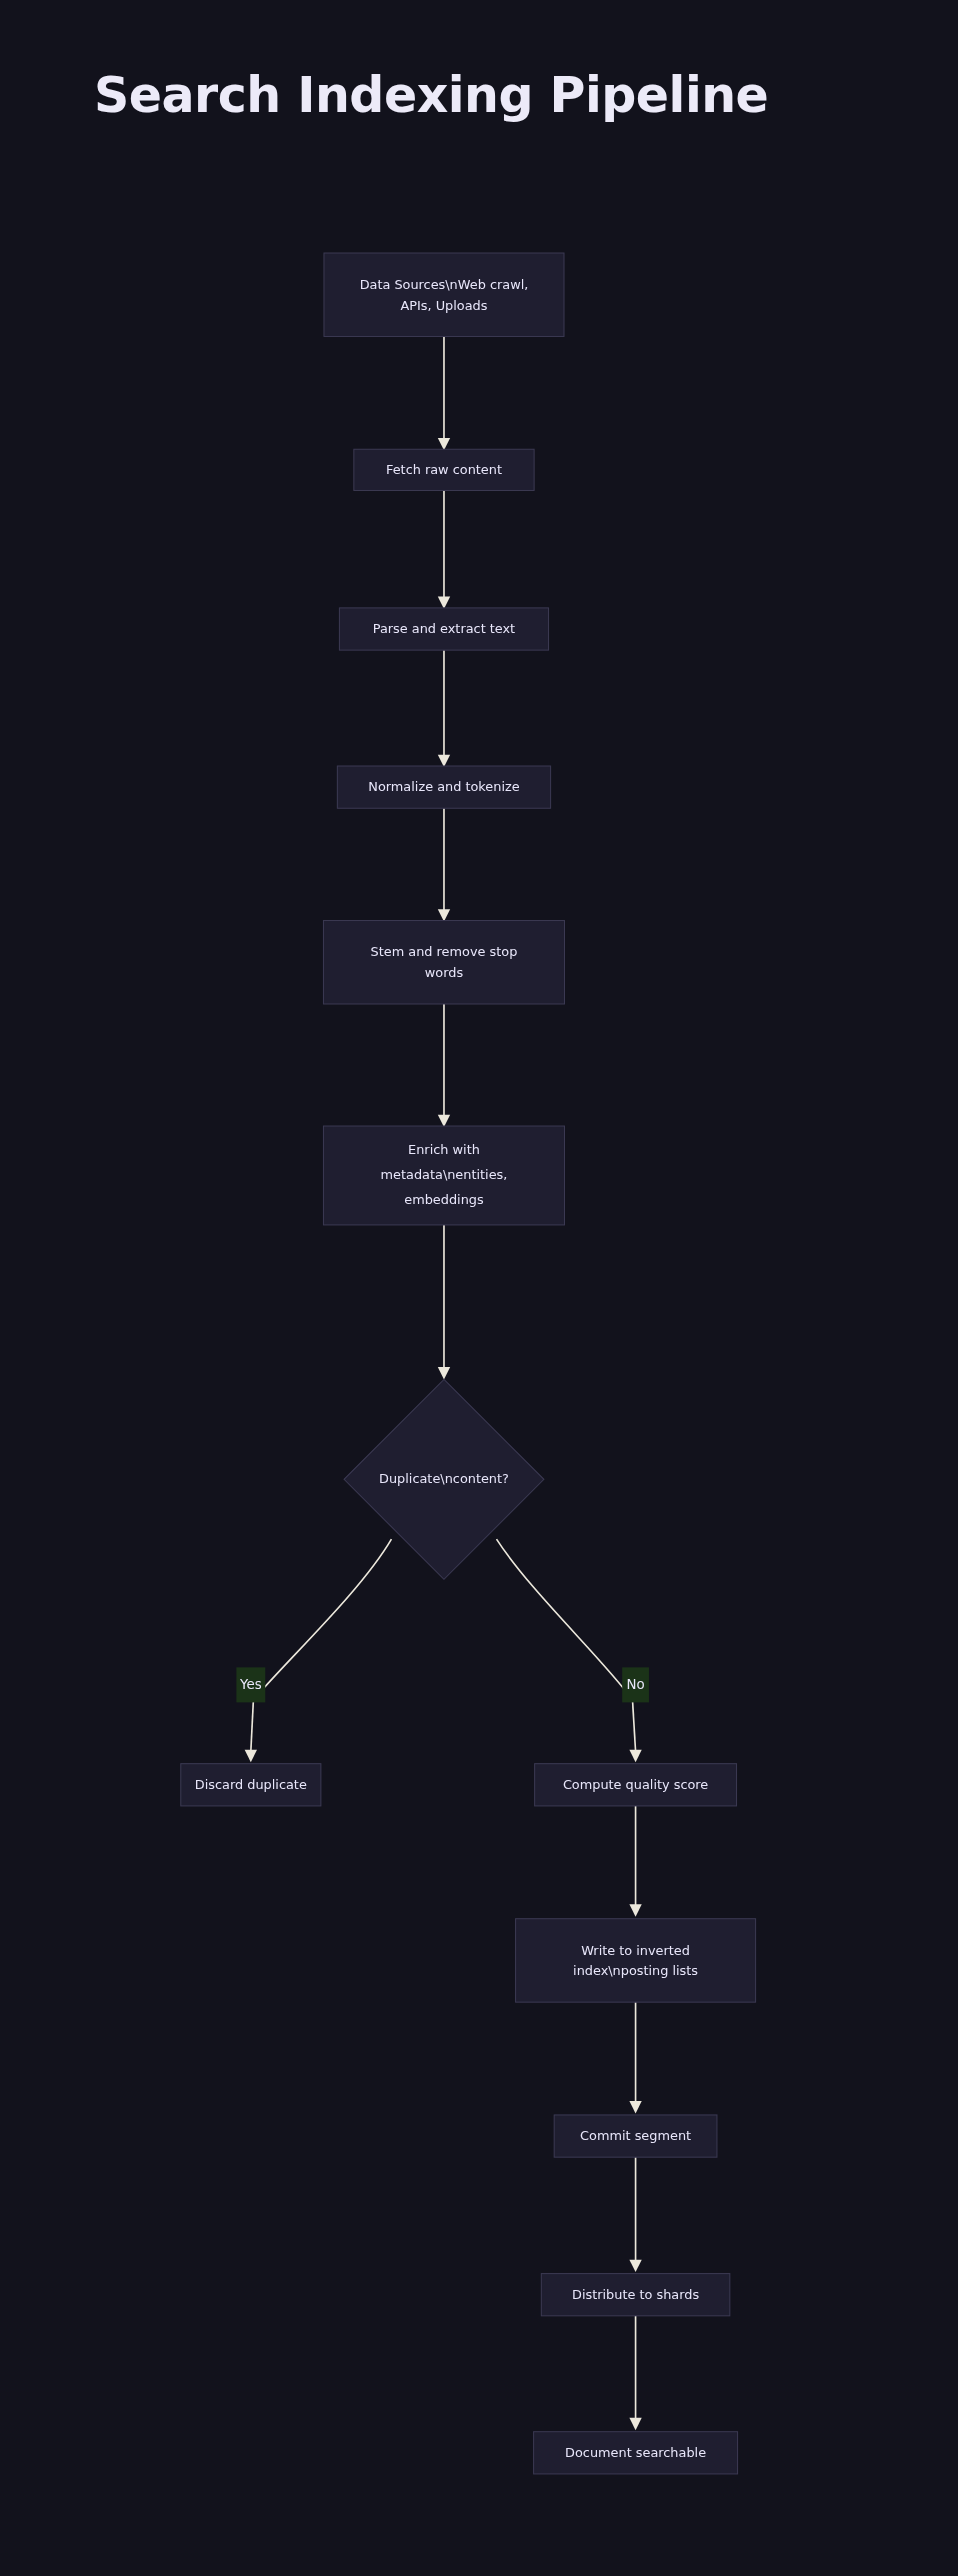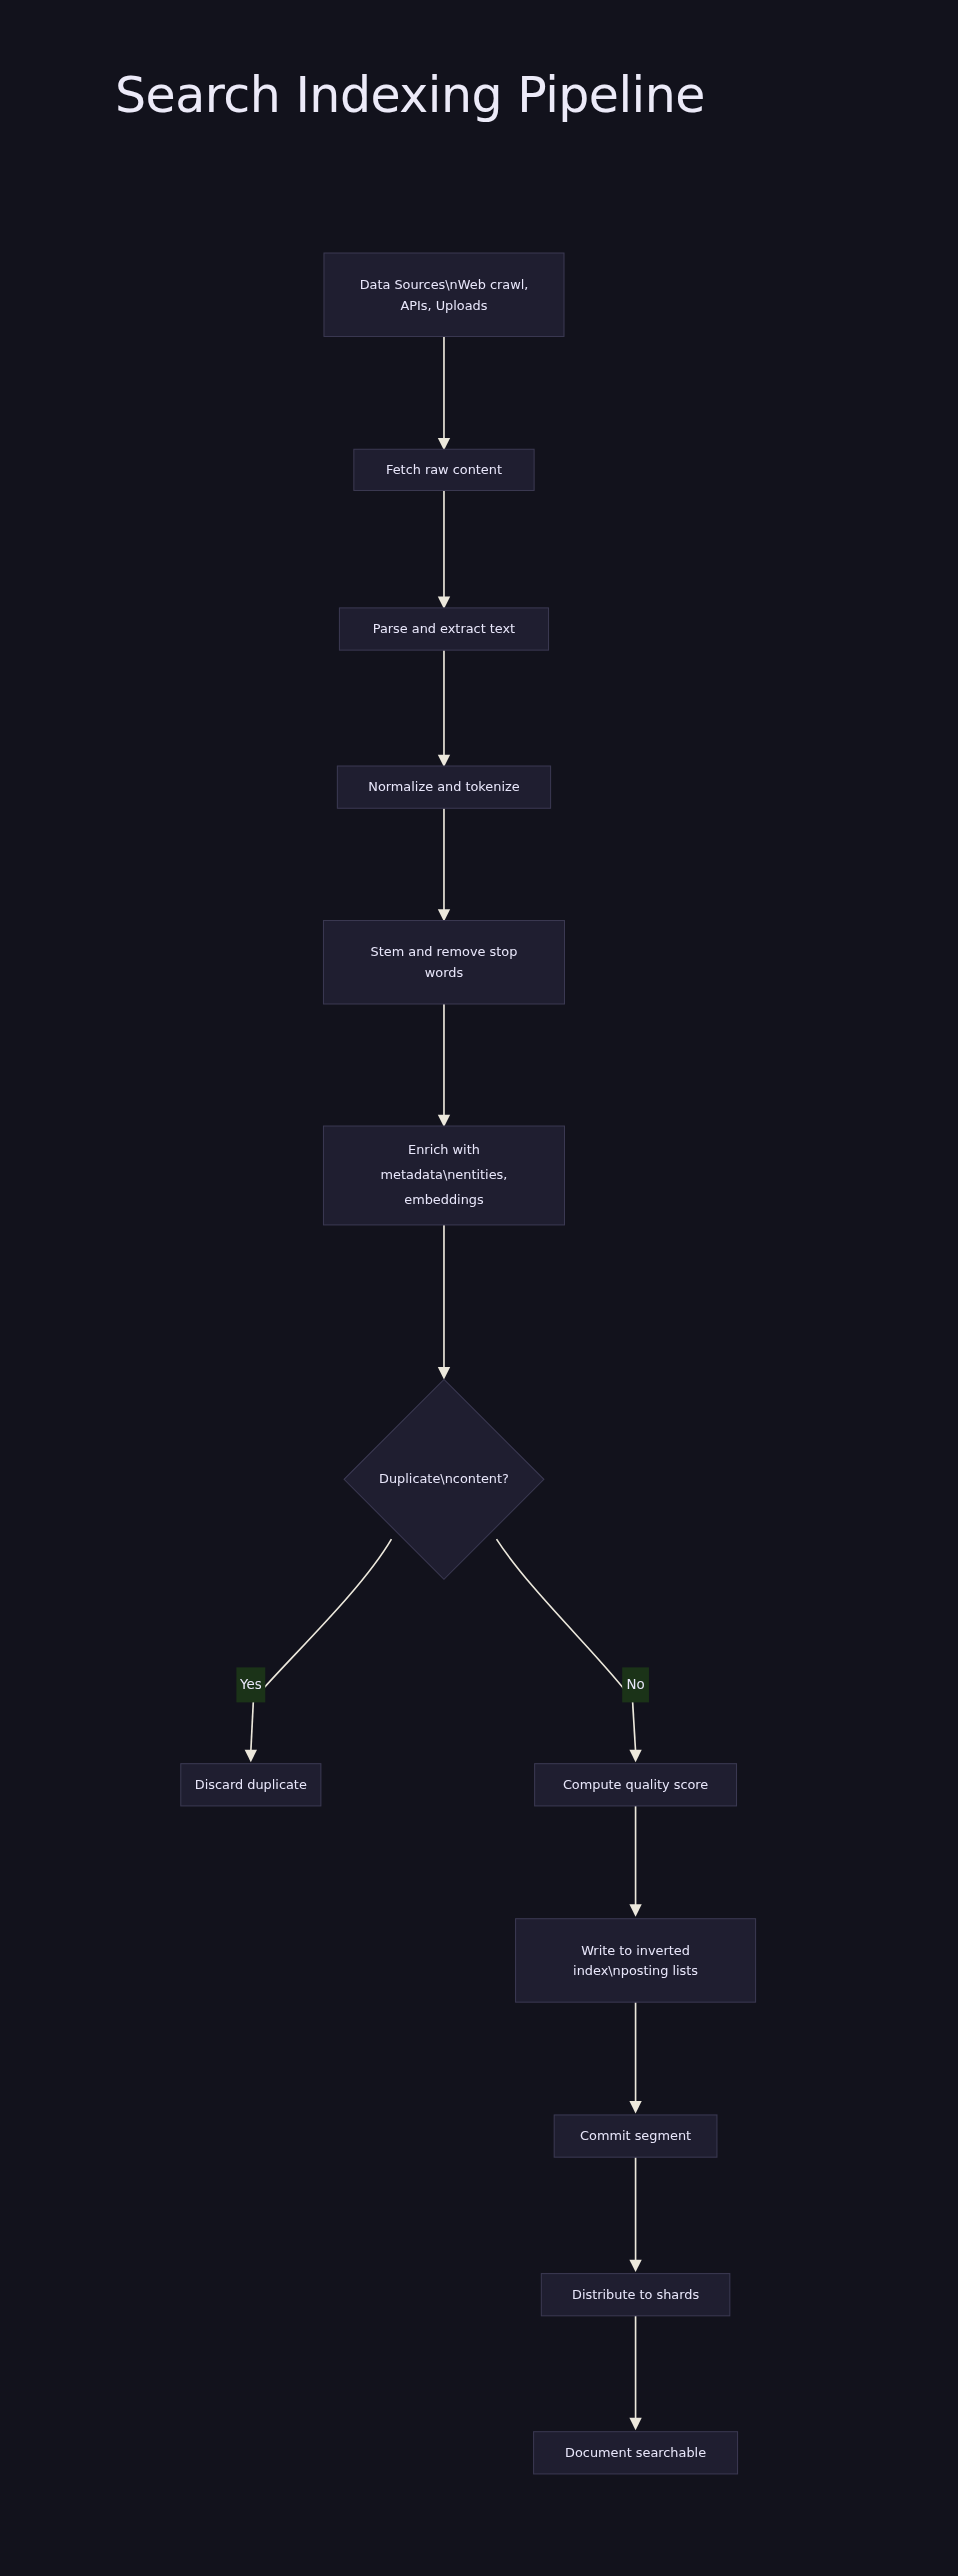--- a/index.html
+++ b/index.html
@@ -18,24 +18,24 @@
   #stage {
     position: absolute;
     inset: 0;
     width: 958px;
     height: 2694px;
   }
 
   
   #title {
     position: absolute;
-    left: 115px;
+    left: 94px;
     top: 71px;
     font-size: 49px;
-    font-weight: 400;
+    font-weight: 700;
     color: #eceaf8;
     letter-spacing: -0.5px;
     white-space: nowrap;
     line-height: 1;
   }
 
   
   #diagram {
     position: absolute;
     left: 0;

